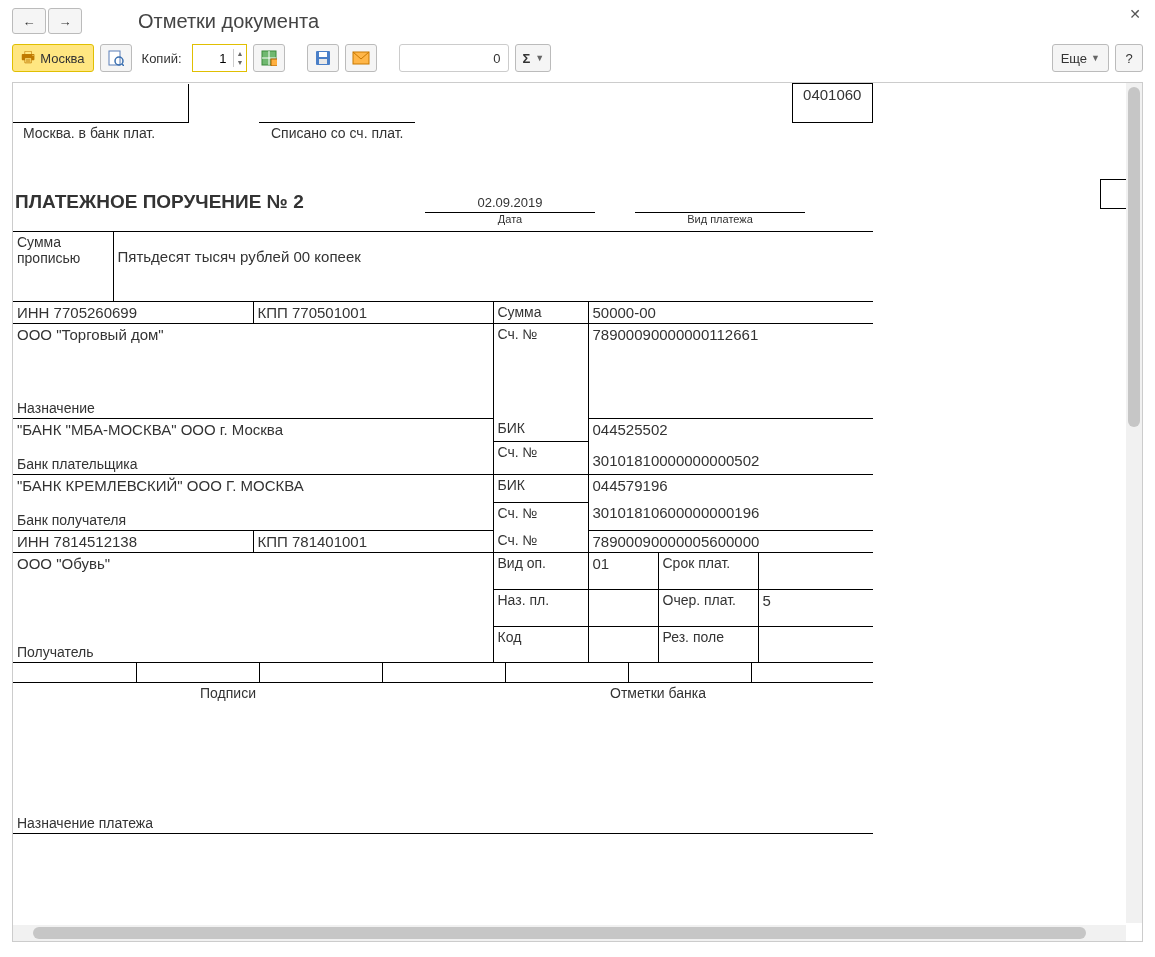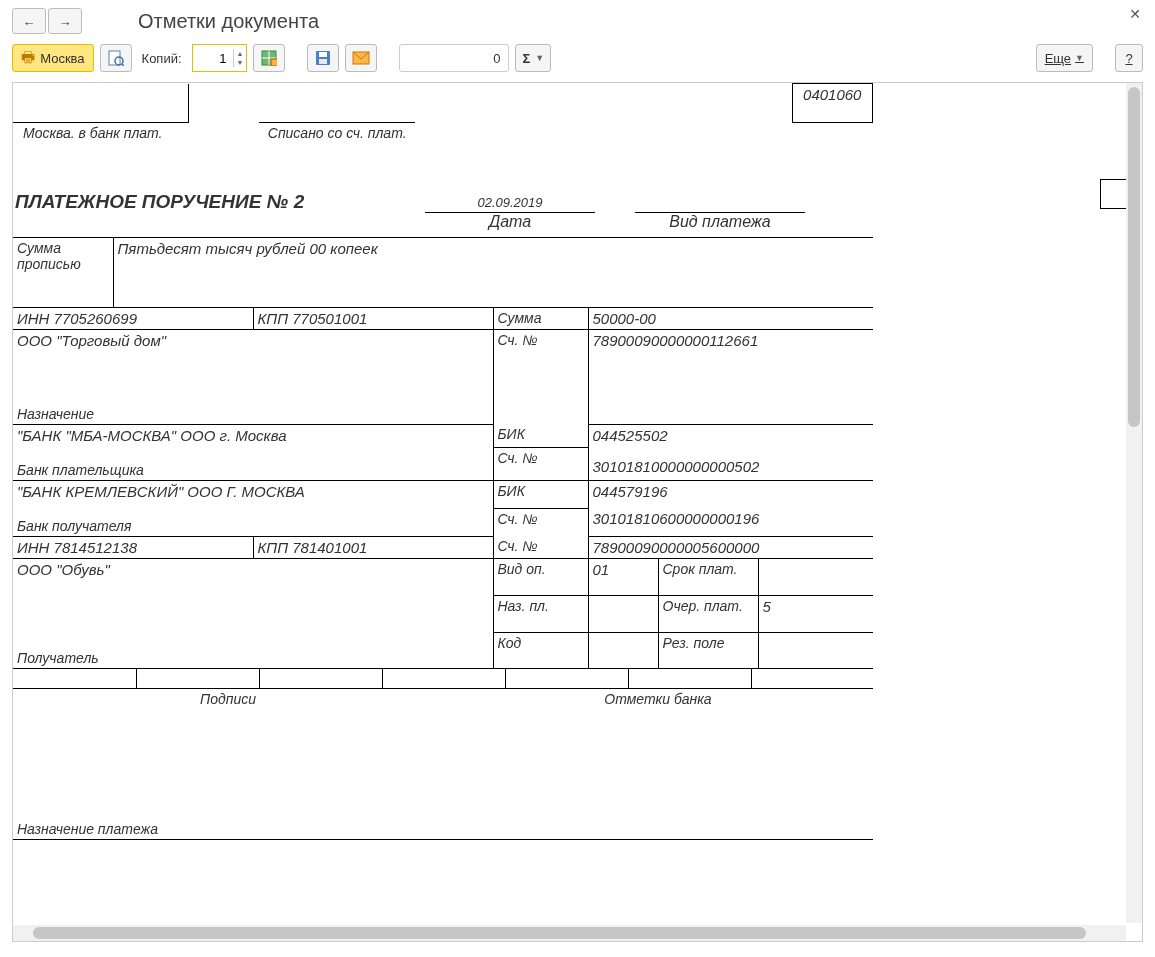--- a/index.html
+++ b/index.html
@@ -11,39 +11,39 @@
   .toolbar { display:flex; align-items:center; padding:4px 12px 10px 12px; gap:6px; position:relative;}
   .btn { border:1px solid #bbb; background:#f5f5f5; height:28px; display:flex; align-items:center; padding:0 8px; border-radius:3px; cursor:pointer; gap:5px;}
   .btn.yellow { background:#ffe681; border-color:#e0bf02;}
   .btn.icon-only { width:32px; justify-content:center; padding:0;}
   .copies-label { margin:0 4px 0 4px;}
   .spinner { display:flex; align-items:center; border:1px solid #e0bf02; height:28px; background:#fff;}
   .spinner input { border:none; outline:none; width:40px; text-align:right; padding-right:6px; font-size:13px;}
   .spinner .arrows { display:flex; flex-direction:column; border-left:1px solid #ccc;}
   .spinner .arrows div { font-size:7px; padding:0 3px; cursor:pointer; color:#666; line-height:9px;}
   .num-field { border:1px solid #ccc; height:28px; width:110px; text-align:right; padding:0 8px; border-radius:3px; display:flex; align-items:center; justify-content:flex-end;}
-  .right-tools { margin-left:auto; display:flex; gap:22px;text-decoration:underline;}
+  .right-tools { margin-left:auto; display:flex; gap:6px;}
   .more-btn { border:1px solid #bbb; background:#f5f5f5; height:28px; padding:0 8px; border-radius:3px; display:flex; align-items:center; gap:4px; cursor:pointer;}
   .help-btn { border:1px solid #bbb; background:#f5f5f5; width:28px; height:28px; border-radius:3px; display:flex; align-items:center; justify-content:center; cursor:pointer;}
   .doc-wrap { border:1px solid #ccc; margin:0 12px 12px 12px; height:860px; overflow:auto; position:relative;}
-  .doc-inner { padding:0;font-style:italic; }
+  .doc-inner { padding:0; }
   table.form { border-collapse:collapse; width:860px; margin:0 0 0 0; font-size:15px;}
   table.form td { padding:2px 4px; vertical-align:top; }
   .b-t { border-top:1px solid #000;}
   .b-b { border-bottom:1px solid #000;}
   .b-l { border-left:1px solid #000;}
   .b-r { border-right:1px solid #000;}
   .small { font-size:14px;}
   .center{text-align:center;}
   .headrow { display:flex; align-items:flex-end; gap:10px; padding:14px 2px 0 2px;}
   .headrow .title { font-size:19px; font-weight:bold;}
   .headrow .field { text-align:center; min-width:170px; }
   .headrow .uline { border-bottom:1px solid #000; padding-bottom:2px;}
   .sqbox { width:34px; height:30px; border:1px solid #000; margin-right:6px; margin-bottom:4px;}
-  .sub { font-size:16px; text-align:center;}
+  .sub { font-size:11px; text-align:center;}
   .scrollbar-v { position:absolute; right:0; top:0; bottom:18px; width:16px; background:#f1f1f1;}
   .scrollbar-v .thumb{ background:#c6c6c6; position:absolute; left:2px; right:2px; top:4px; height:340px; border-radius:6px;}
   .scrollbar-h { position:absolute; left:0; right:16px; bottom:0; height:16px; background:#f1f1f1;}
   .scrollbar-h .thumb{ background:#c6c6c6; position:absolute; top:2px; bottom:2px; left:20px; right:40px; border-radius:6px;}
   .icon-printer{color:#c07a00; font-size:15px;}
   svg { display:block;}
 </style>
 </head>
 <body>
 
@@ -158,21 +158,21 @@
     <div style="width:400px;"></div>
     <div class="sub" style="width:170px;">Дата</div>
     <div style="width:20px;"></div>
     <div class="sub" style="width:170px;">Вид платежа</div>
   </div>
 
   <table class="form" style="margin-top:6px;">
     <tbody>
           <tr>
       <td style="width:100px; height:70px;" class="b-t b-r b-b small">Сумма прописью</td>
-      <td class="b-t b-b" style="padding-top:2px;">Пятьдесят тысяч рублей 00 копеек</td>
+      <td class="b-t b-b" style="padding-top:16px;">Пятьдесят тысяч рублей 00 копеек</td>
     </tr>
   </tbody>
       </table>
 
   <table class="form">
     <colgroup>
       <col style="width:240px">
           <col style="width:240px">
           <col style="width:95px">
           <col style="width:70px">

